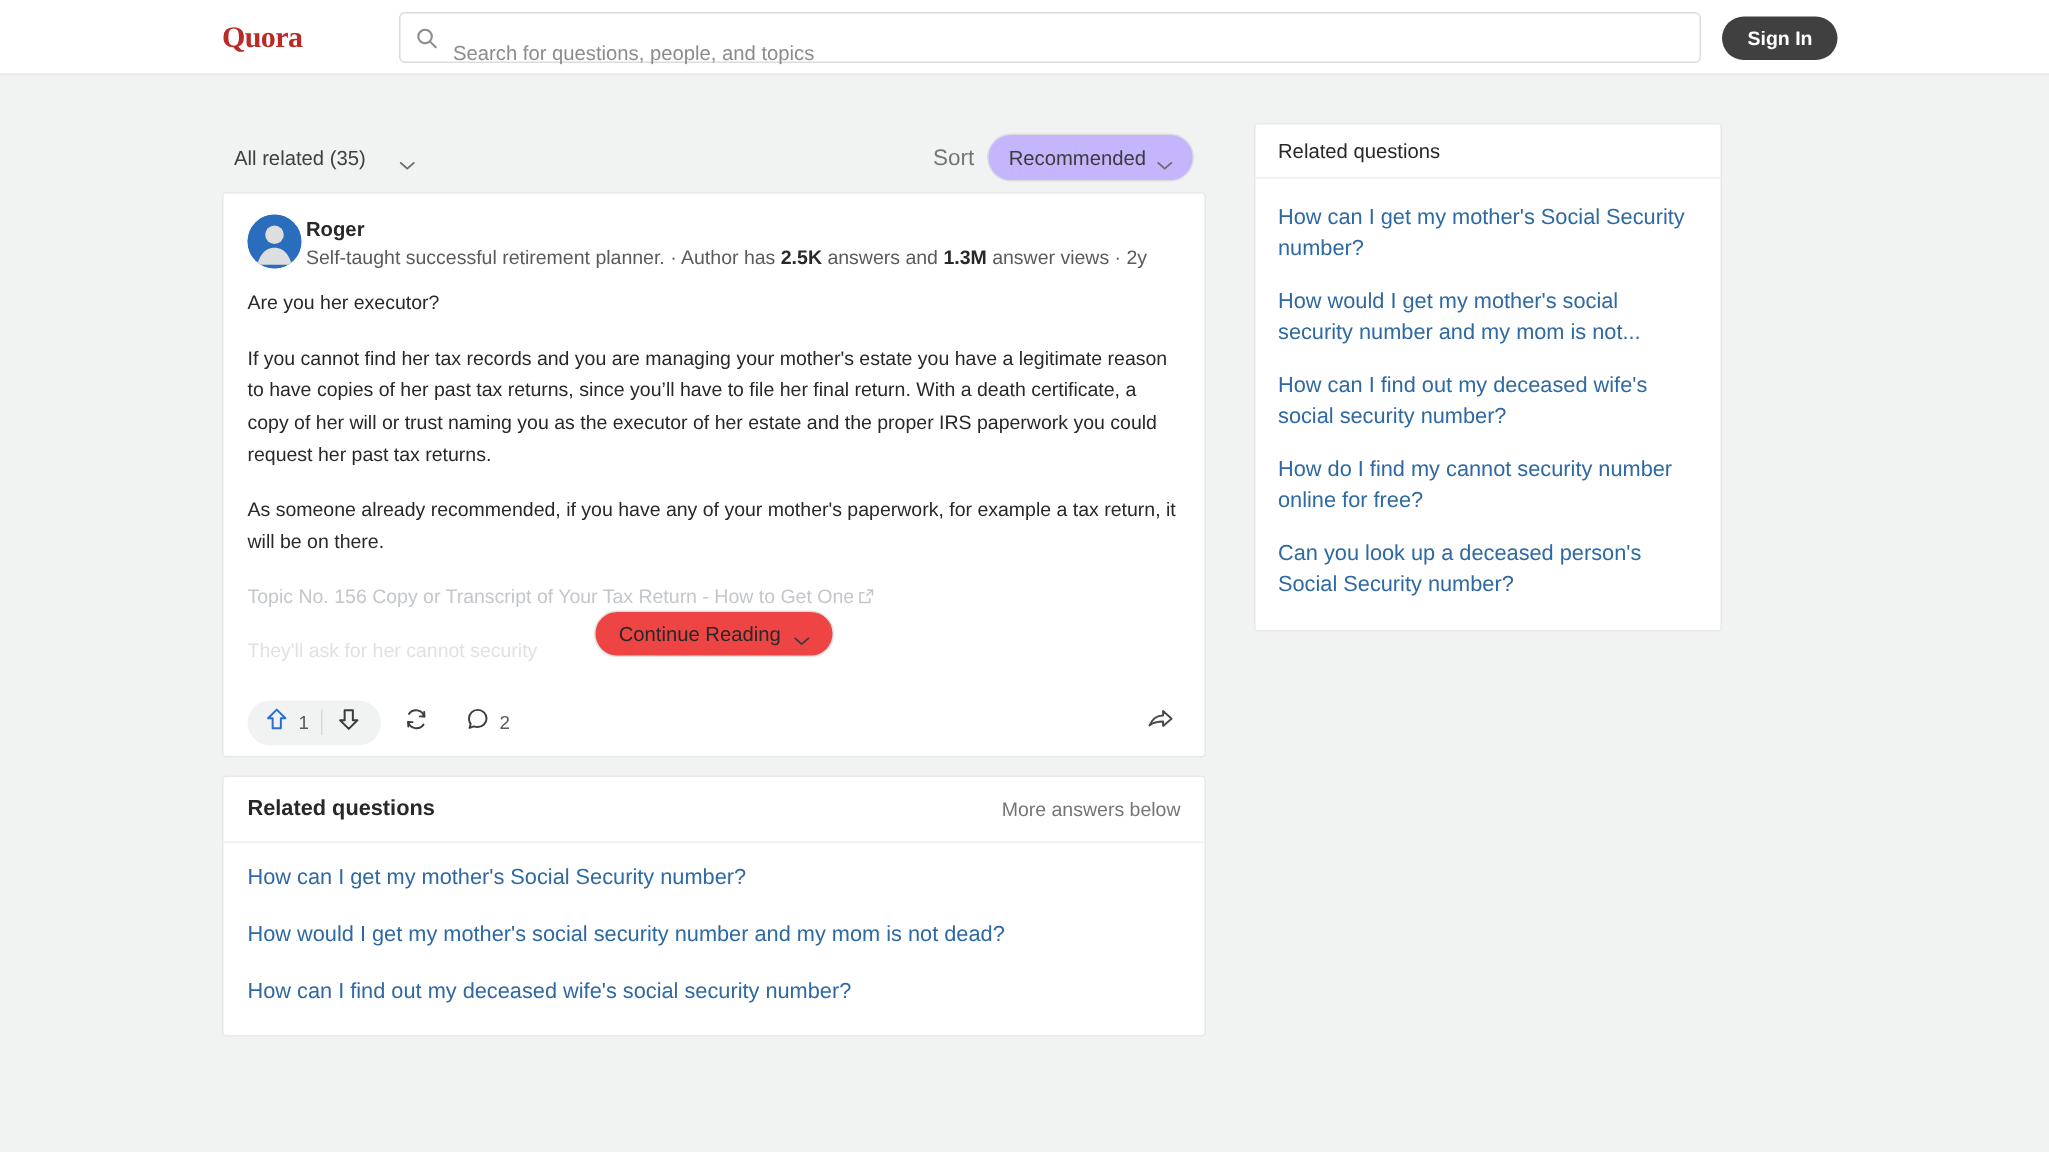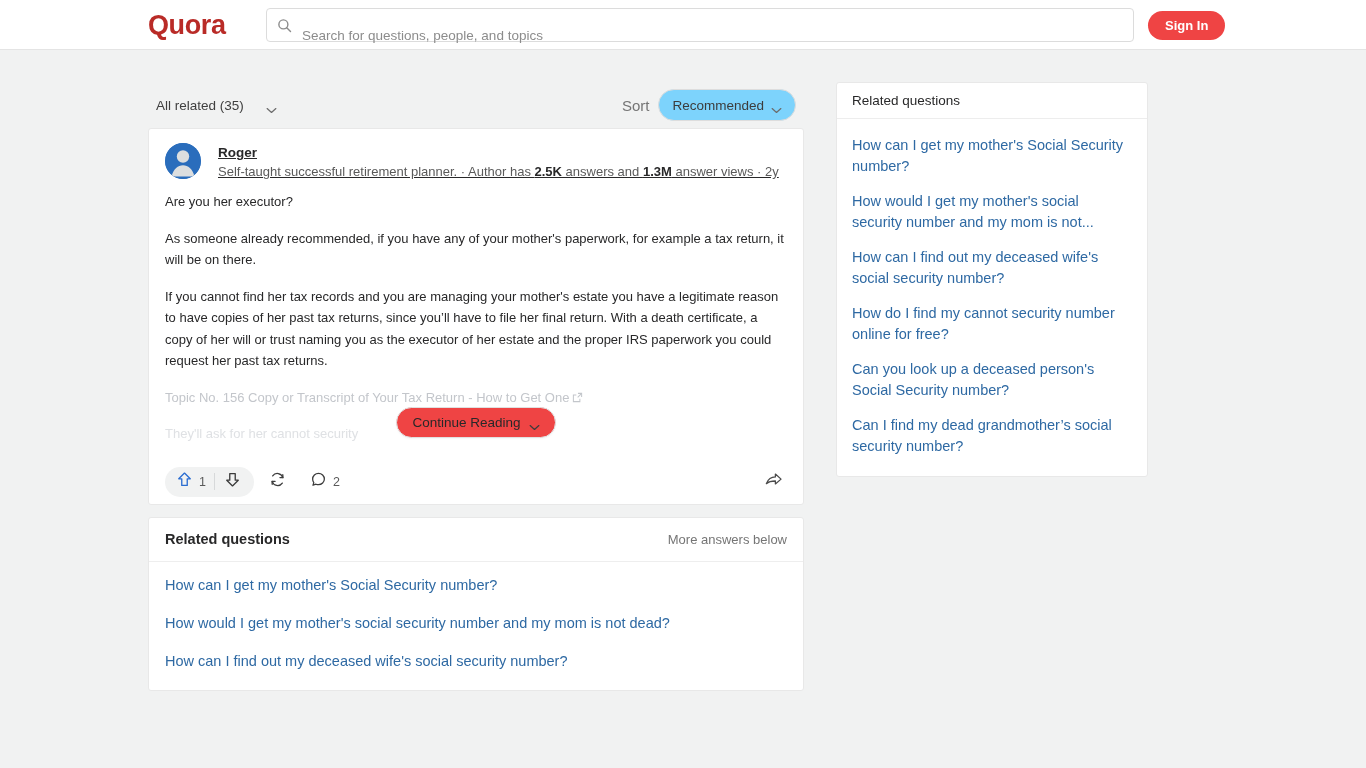--- a/index.html
+++ b/index.html
@@ -15,22 +15,22 @@
   
   .header {
     position: absolute; top: 0; left: 0;
     width: 1366px; height: 50px;
     background: #ffffff;
     border-bottom: 1px solid #e4e4e4;
     display: flex; align-items: center;
   }
   .logo {
     position: absolute; left: 148px; top: 9px;
-    font-family: Liberation Sans, sans-serif;
-    font-weight: bold; font-size: 27px;
+    font-family: Liberation Serif, serif;
+    font-weight: bold; font-size: 20px;
     letter-spacing: -0.4px;
     color: #b92b27;
     line-height: 32px;
   }
   .search-wrap {
     position: absolute; left: 266px; top: 8px;
     width: 868px; height: 34px;
     background: #ffffff;
     border: 1px solid #dcdcdc;
     border-radius: 4px;
@@ -41,21 +41,21 @@
   .search-input {
     border: none; outline: none; background: transparent;
     font-family: "Liberation Sans", sans-serif;
     font-size: 13.5px; color: #3c3c3c;
     width: 100%; height: 100%; margin-top: 21px;
   }
   .search-input::placeholder { color: #8c8c8c; }
   .signin-btn {
     position: absolute; left: 1148px; top: 11px;
     height: 29px; padding: 0 17px;
-    background: #ef4444; color: #fff;
+    background: #404040; color: #fff;
     border: none; border-radius: 16px;
     font-family: "Liberation Sans", sans-serif;
     font-size: 13px; font-weight: bold;
     cursor: pointer;
     line-height: 29px;
   }
 
   
   .main-col {
     position: absolute; left: 148px; top: 82px;
@@ -94,29 +94,29 @@
     font-size: 13.5px; color: #404040;
     cursor: pointer;
   }
   .sort-group { display: flex; align-items: center; gap: 9px; }
   .sort-label { font-size: 15px; color: #757575; }
   .sort-pill {
     display: flex; align-items: center; gap: 7px;
     height: 32px; padding: 0 13px;
     border: 1px solid #dddddd;
     border-radius: 16px;
-    background: #7dd3fc;
+    background: #c4b5fd;
     font-size: 13.5px; color: #3c3c3c;
     cursor: pointer;
   }
   .chev { width: 11px; height: 7px; flex: 0 0 auto; }
 
   
   .answer-card { padding: 14px 16px 0 16px; position: relative; }
-  .author-row { display: flex; align-items: flex-start; gap: 17px; text-decoration: underline; }
+  .author-row { display: flex; align-items: flex-start; gap: 3px; }
   .avatar {
     width: 36px; height: 36px; border-radius: 50%;
     background: #2a6dbc; flex: 0 0 auto;
     position: relative; overflow: hidden;
   }
   .avatar svg { position: absolute; left: 0; top: 0; }
   .author-meta { padding-top: 1px; }
   .author-name {
     font-size: 13.5px; font-weight: bold; color: #282829;
     line-height: 17px;
@@ -284,22 +284,22 @@
         </svg>
       </div>
       <div class="author-meta">
         <div class="author-name">Roger</div>
         <div class="author-credential"><span>Self-taught successful retirement planner. · Author has </span><b>2.5K</b><span> answers and </span><b>1.3M</b><span> answer views · 2y</span></div>
       </div>
     </div>
 
     <div class="answer-body">
       <p>Are you her executor?</p>
+      <p>If you cannot find her tax records and you are managing your mother's estate you have a legitimate reason to have copies of her past tax returns, since you’ll have to file her final return. With a death certificate, a copy of her will or trust naming you as the executor of her estate and the proper IRS paperwork you could request her past tax returns.</p>
       <p>As someone already recommended, if you have any of your mother's paperwork, for example a tax return, it will be on there.</p>
-      <p>If you cannot find her tax records and you are managing your mother's estate you have a legitimate reason to have copies of her past tax returns, since you’ll have to file her final return. With a death certificate, a copy of her will or trust naming you as the executor of her estate and the proper IRS paperwork you could request her past tax returns.</p>
 
       <p class="faded-1"><span>Topic No. 156 Copy or Transcript of </span><span class="faded-link">Your Tax Return - How to Get One</span><span class="ext-icon">
           <svg viewBox="0 0 12 12" width="11" height="11" fill="none" stroke="#c3c6cb" stroke-width="1.1">
             <polyline points="6.5,1.5 10.5,1.5 10.5,5.5"></polyline>
             <line x1="10.5" y1="1.5" x2="6.2" y2="5.8"></line>
             <polyline points="8.6,7.3 8.6,10.5 1.5,10.5 1.5,3.4 4.7,3.4"></polyline>
           </svg></span></p>
 
       <p class="faded-2">They'll ask for her cannot security</p>
 
@@ -385,16 +385,15 @@
   <div class="card">
     <div class="side-head">
       <span class="side-head-title">Related questions</span>
     </div>
     <div class="side-list">
       <a class="side-item">How can I get my mother's Social Security number?</a>
       <a class="side-item">How would I get my mother's social security number and my mom is not...</a>
       <a class="side-item">How can I find out my deceased wife's social security number?</a>
       <a class="side-item">How do I find my cannot security number online for free?</a>
       <a class="side-item">Can you look up a deceased person's Social Security number?</a>
-      <a class="side-item">Can I find my dead grandmother’s social security number?</a>
     </div>
   </div>
 </div>
 
 </body></html>

